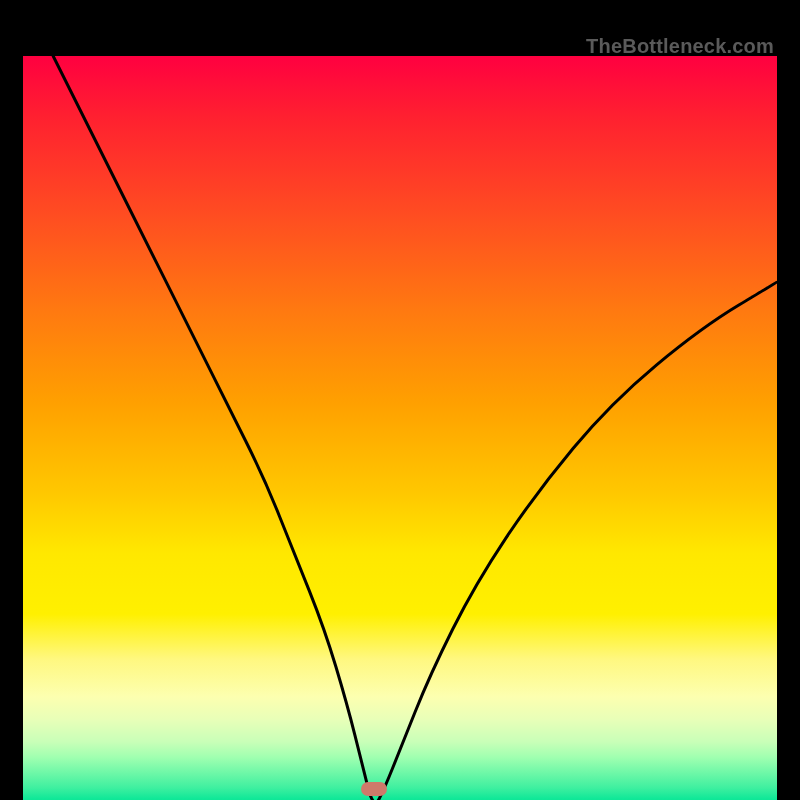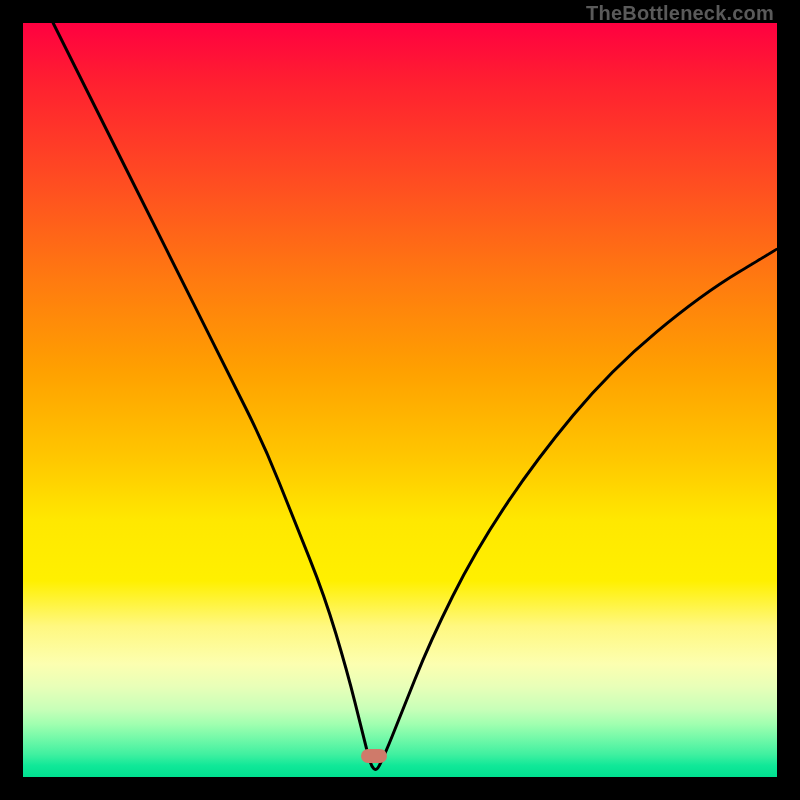--- a/index.html
+++ b/index.html
@@ -9,20 +9,21 @@
     height: 800px;
     overflow: hidden;
     font-family: Arial, Helvetica, sans-serif;
     background: #000;
   }
   .frame {
     position: relative;
     width: 800px;
     height: 564px;
     background: #000;
+    margin-top: 33px;
   }
   .plot {
     position: absolute;
     left: 23px;
     top: 23px;
     width: 754px;
     height: 754px;
     overflow: hidden;
   }
   .gradient {

